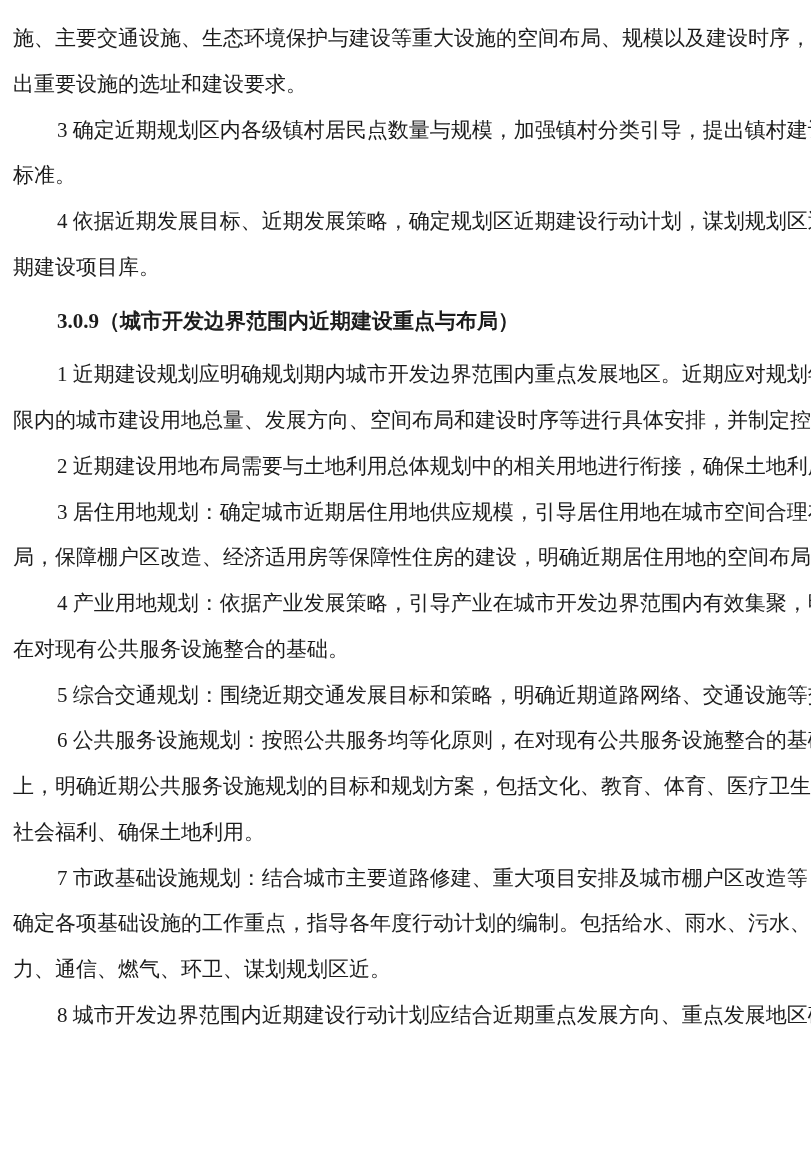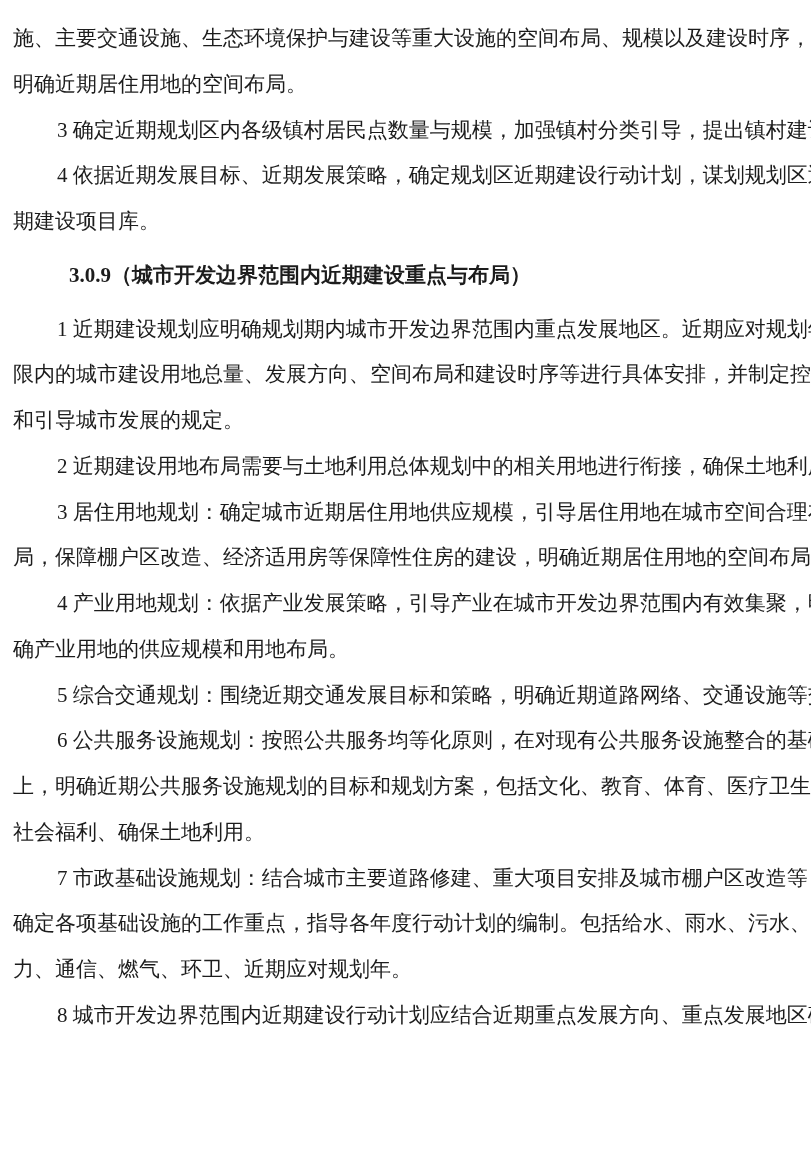--- a/index.html
+++ b/index.html
@@ -24,42 +24,42 @@
     font-size: 21px;
     color: #1c1c1c;
     font-family: "Liberation Serif", "DejaVu Serif", serif;
     letter-spacing: 0;
   }
   .indent {
     padding-left: 57px;
   }
   .heading {
     font-weight: bold;
-    margin: 8px 12px;
+    margin: 8px 0;
   }
 </style>
 </head>
 <body>
 
 <div class="page">
   <div class="line">施、主要交通设施、生态环境保护与建设等重大设施的空间布局、规模以及建设时序，提</div>
-  <div class="line">明确近期居住用地的空间布局。</div>
+  <div class="line">出重要设施的选址和建设要求。</div>
   <div class="line indent">3 确定近期规划区内各级镇村居民点数量与规模，加强镇村分类引导，提出镇村建设</div>
+  <div class="line">标准。</div>
   <div class="line indent">4 依据近期发展目标、近期发展策略，确定规划区近期建设行动计划，谋划规划区近</div>
   <div class="line">期建设项目库。</div>
   <div class="line indent heading">3.0.9（城市开发边界范围内近期建设重点与布局）</div>
   <div class="line indent">1 近期建设规划应明确规划期内城市开发边界范围内重点发展地区。近期应对规划年</div>
   <div class="line">限内的城市建设用地总量、发展方向、空间布局和建设时序等进行具体安排，并制定控制</div>
-  <div class="line">和引导城市发展的规定。</div>
   <div class="line indent">2 近期建设用地布局需要与土地利用总体规划中的相关用地进行衔接，确保土地利用</div>
   <div class="line indent">3 居住用地规划：确定城市近期居住用地供应规模，引导居住用地在城市空间合理布</div>
   <div class="line">局，保障棚户区改造、经济适用房等保障性住房的建设，明确近期居住用地的空间布局。</div>
   <div class="line indent">4 产业用地规划：依据产业发展策略，引导产业在城市开发边界范围内有效集聚，明</div>
-  <div class="line">确产业用地的供应规模和用地布局。</div>
+  <div class="line">在对现有公共服务设施整合的基础。</div>
   <div class="line indent">5 综合交通规划：围绕近期交通发展目标和策略，明确近期道路网络、交通设施等交</div>
   <div class="line indent">6 公共服务设施规划：按照公共服务均等化原则，在对现有公共服务设施整合的基础</div>
   <div class="line">上，明确近期公共服务设施规划的目标和规划方案，包括文化、教育、体育、医疗卫生、</div>
   <div class="line">社会福利、确保土地利用。</div>
   <div class="line indent">7 市政基础设施规划：结合城市主要道路修建、重大项目安排及城市棚户区改造等，</div>
   <div class="line">确定各项基础设施的工作重点，指导各年度行动计划的编制。包括给水、雨水、污水、电</div>
-  <div class="line">力、通信、燃气、环卫、近期应对规划年。</div>
+  <div class="line">力、通信、燃气、环卫、谋划规划区近。</div>
   <div class="line indent">8 城市开发边界范围内近期建设行动计划应结合近期重点发展方向、重点发展地区确</div>
 </div>
 
 </body></html>

